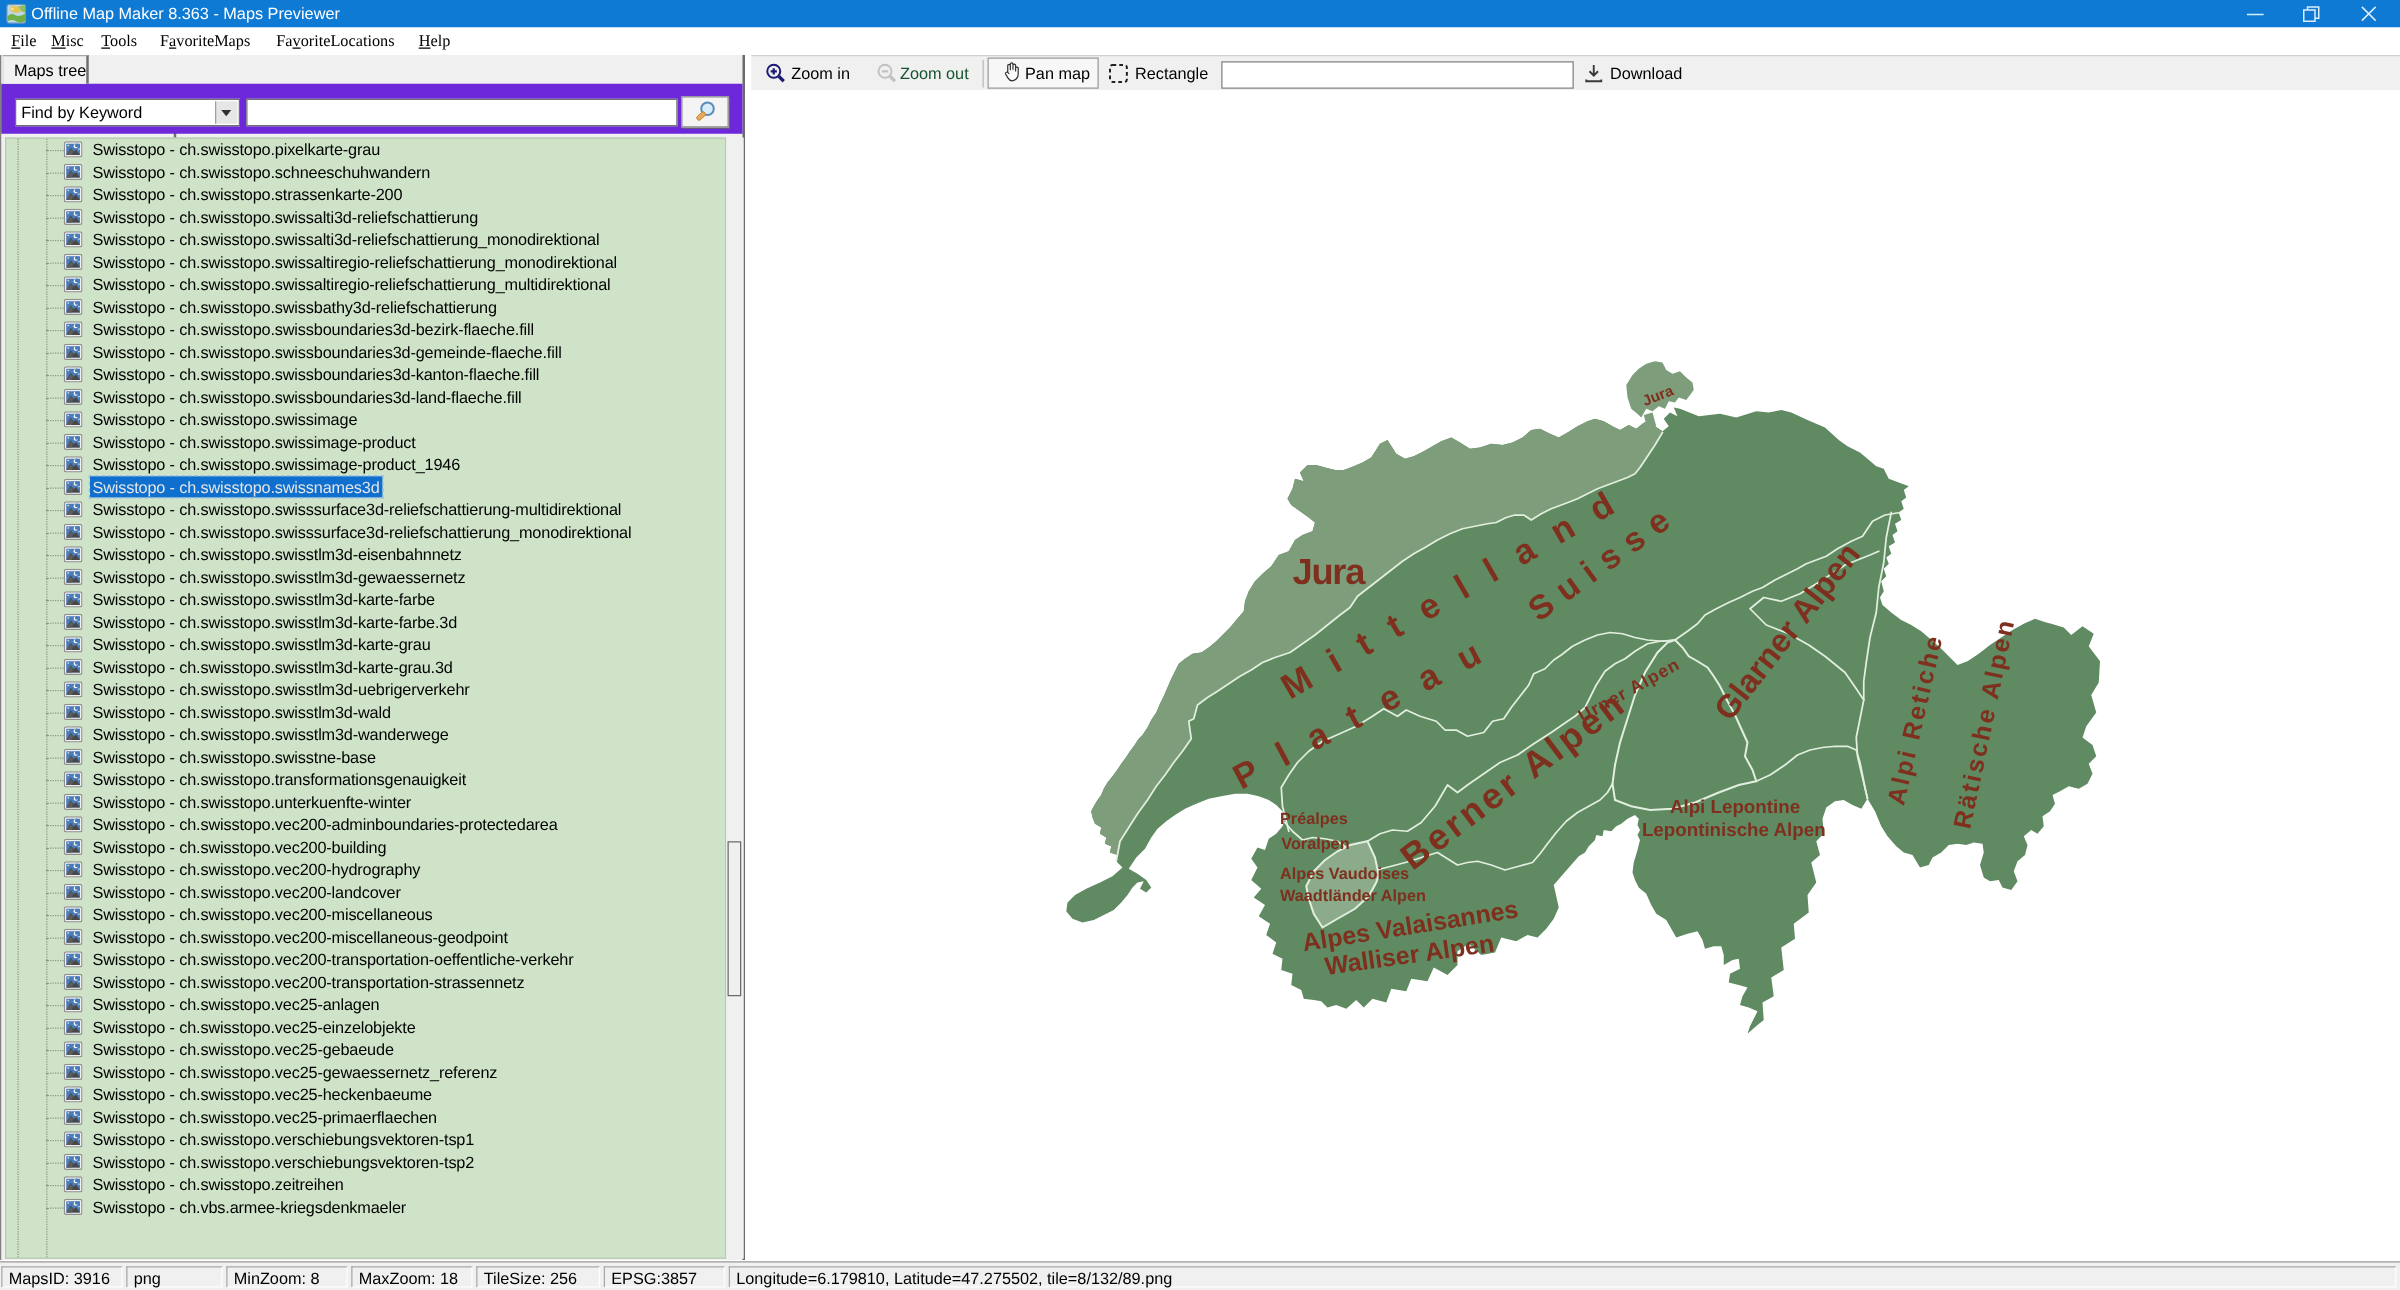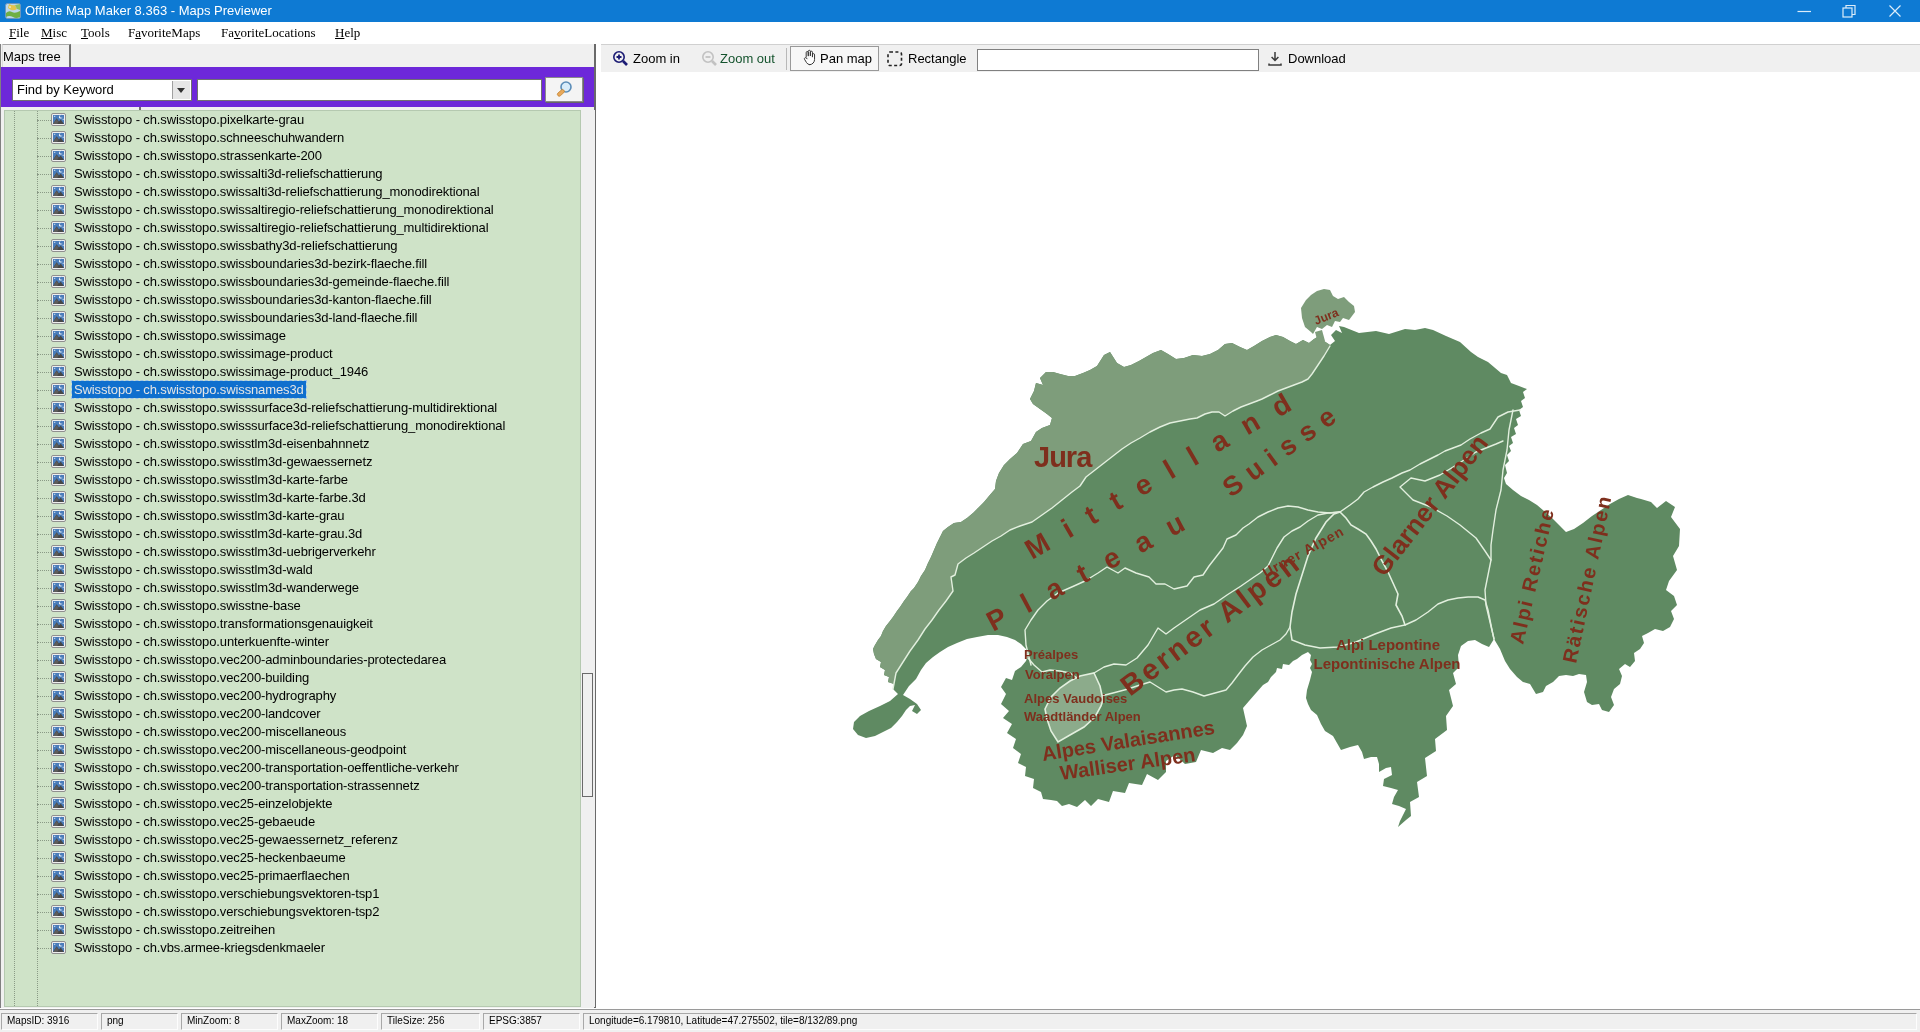--- a/index.html
+++ b/index.html
@@ -1,20 +1,20 @@
 <!DOCTYPE html>
 <html><head><meta charset="utf-8"><style>
 * { margin:0; padding:0; box-sizing:border-box; }
 html,body { width:1920px; height:1032px; overflow:hidden; font-family:"Liberation Sans",sans-serif; background:#fff; -webkit-font-smoothing:antialiased; }
 #titlebar { position:absolute; left:0; top:0; width:1920px; height:22px; background:#0e7ad3; color:#fff; }
 #titlebar .txt { position:absolute; left:25px; top:3px; font-size:13px; }
 #menubar { position:absolute; left:0; top:22px; width:1920px; height:22px; background:#fff; font-size:13px; color:#000; }
 #menubar span.mi { position:absolute; top:3px;font-family:Liberation Serif, serif; }
 #leftpanel { position:absolute; left:0; top:44px; width:596px; height:964px; background:#f0f0f0; border-left:1px solid #808080; border-right:2px solid #6a6a6a; }
-.tab { position:absolute; font-size:13px; text-align:left; }
+.tab { position:absolute; font-size:13px; text-align:right; }
 #tab1 { left:1px; top:0px; width:69px; height:23px; background:#f1f1f1; border-top:1px solid #a8a8a8; border-left:1px solid #dcdcdc; border-right:2px solid #6f6f6f; padding-top:4px; z-index:2; }
 #tab2 { left:73px; top:2px; width:67px; height:21px; background:#f1f1f1; border-top:1px solid #c9c9c9; border-right:2px solid #6f6f6f; padding-top:14px;margin-top:48px; }
 #tabline { position:absolute; left:0; top:23px; width:593px; height:1px; background:#e8e8e8; }
 #searchrow { position:absolute; left:0; top:23px; width:593px; height:40px; background:#6d28d9; }
 #combo { position:absolute; left:11px; top:12px; width:180px; height:22px; background:#fff; border:1px solid #707070; font-size:13px; padding:2px 0 0 4px; }
 #combo .btn { position:absolute; right:1px; top:1px; width:18px; height:18px; background:#e6e6e6; border-left:1px solid #a0a0a0; }
 #combo .arr { position:absolute; right:6px; top:8px; width:0; height:0; border-left:4px solid transparent; border-right:4px solid transparent; border-top:5px solid #303030; }
 #searchbox { position:absolute; left:196px; top:12px; width:345px; height:22px; background:#fff; border:1px solid #707070; }
 #searchbtn { position:absolute; left:544px; top:10px; width:38px; height:25px; background:#f4f4f4; border:1px solid #8a8a8a; box-shadow:1px 1px 0 #666; }
 #tree { position:absolute; left:3px; top:66px; width:577px; height:897px; background:#cfe3c8; overflow:hidden; border:1px solid #b5c9b0; }
@@ -23,21 +23,21 @@
 .tr .tc { position:absolute; left:32px; top:9px; width:14px; border-top:1px dotted #8a9a86; }
 .tr .tt { position:absolute; left:67px; top:0px; font-size:13px; letter-spacing:-0.12px; color:#000; padding:1px 2px; }
 .tr .tt.sel { background:#0f6fce; color:#e5e5e5; outline:1px dashed #9fc4ea; }
 #vline1 { position:absolute; left:9px; top:0; width:1px; height:899px; border-left:1px dotted #8a9a86; }
 #vline2 { position:absolute; left:32px; top:0; width:1px; height:899px; border-left:1px dotted #8a9a86; }
 #scroll { position:absolute; left:580px; top:66px; width:14px; height:897px; background:#f0f0f0; }
 #thumb { position:absolute; left:1px; top:563px; width:11px; height:124px; background:#f0f0f0; border:1px solid #6a6a6a; }
 #toolbar { position:absolute; left:601px; top:44px; width:1319px; height:28px; background:#f0f0f0; border-top:1px solid #d0d0d0; }
 #toolbar .tb { position:absolute; top:6px; font-size:13px; color:#000; }
 #map { position:absolute; left:596px; top:72px; }
-#statusbar { position:absolute; left:0; top:1009px; width:1920px; height:23px; background:#f0f0f0; border-top:1px solid #9a9a9a; font-size:10px; }
+#statusbar { position:absolute; left:0; top:1009px; width:1920px; height:23px; background:#f0f0f0; border-top:1px solid #9a9a9a; font-size:13px; }
 .sb { position:absolute; top:3px; height:17px; border:1px solid; border-color:#a8a8a8 #fdfdfd #fdfdfd #a8a8a8; padding:1px 0 0 5px; color:#000; }
 u { text-decoration:underline; }
 </style></head>
 <body>
 <div id="titlebar">
  <svg width="16" height="16" style="position:absolute;left:5px;top:3px" viewBox="0 0 16 16">
       <rect x="0.5" y="0.5" width="15" height="15" rx="2" fill="#bcd6ec" stroke="#6d96bd"></rect>
       <path d="M1 10 Q4 7 7 9 Q10 11 15 8 L15 14 Q11 16 8 14 Q4 12 1 14 Z" fill="#6faf45"></path>
       <path d="M4 1 Q8 3 10 2 L12 6 Q9 8 6 7 L3 5 Z" fill="#e3c44e"></path>
       <path d="M10 2 L15 1 L15 7 L12 6 Z" fill="#8cc063"></path>
@@ -564,20 +564,33 @@
         <svg class="ti" width="15" height="13" viewBox="0 0 15 13">
           <rect x="0.5" y="0.5" width="14" height="12" rx="1.5" fill="#efefef" stroke="#8f8f8f"></rect>
           <rect x="2" y="2" width="11" height="9" fill="#4a7cba"></rect>
           <circle cx="9.6" cy="3.9" r="1.7" fill="#ffffff"></circle>
           <circle cx="10.4" cy="3.3" r="1.5" fill="#4a7cba"></circle>
           <path d="M3.4 2.8 l0.5 1.2 M2.9 3.5 l1.4 -0.3 M12 5.8 l0.4 1 M11.6 6.4 l1.2 -0.2" stroke="#e8f2fb" stroke-width="0.55"></path>
           <path d="M2 11 L5.6 5.2 L8 8.4 L9.7 6.5 L13 11 Z" fill="#474747"></path>
           <path d="M2 11 L5.6 6 L7.6 8.8 L6.2 11 Z" fill="#5c5c5c"></path>
         </svg>
         <span class="tt">Swisstopo - ch.swisstopo.vec200-transportation-strassennetz</span>
+      </div>
+<div class="tr">
+        <span class="tc"></span>
+        <svg class="ti" width="15" height="13" viewBox="0 0 15 13">
+          <rect x="0.5" y="0.5" width="14" height="12" rx="1.5" fill="#efefef" stroke="#8f8f8f"></rect>
+          <rect x="2" y="2" width="11" height="9" fill="#4a7cba"></rect>
+          <circle cx="9.6" cy="3.9" r="1.7" fill="#ffffff"></circle>
+          <circle cx="10.4" cy="3.3" r="1.5" fill="#4a7cba"></circle>
+          <path d="M3.4 2.8 l0.5 1.2 M2.9 3.5 l1.4 -0.3 M12 5.8 l0.4 1 M11.6 6.4 l1.2 -0.2" stroke="#e8f2fb" stroke-width="0.55"></path>
+          <path d="M2 11 L5.6 5.2 L8 8.4 L9.7 6.5 L13 11 Z" fill="#474747"></path>
+          <path d="M2 11 L5.6 6 L7.6 8.8 L6.2 11 Z" fill="#5c5c5c"></path>
+        </svg>
+        <span class="tt">Swisstopo - ch.swisstopo.vec25-anlagen</span>
       </div>
 <div class="tr">
         <span class="tc"></span>
         <svg class="ti" width="15" height="13" viewBox="0 0 15 13">
           <rect x="0.5" y="0.5" width="14" height="12" rx="1.5" fill="#efefef" stroke="#8f8f8f"></rect>
           <rect x="2" y="2" width="11" height="9" fill="#4a7cba"></rect>
           <circle cx="9.6" cy="3.9" r="1.7" fill="#ffffff"></circle>
           <circle cx="10.4" cy="3.3" r="1.5" fill="#4a7cba"></circle>
           <path d="M3.4 2.8 l0.5 1.2 M2.9 3.5 l1.4 -0.3 M12 5.8 l0.4 1 M11.6 6.4 l1.2 -0.2" stroke="#e8f2fb" stroke-width="0.55"></path>
           <path d="M2 11 L5.6 5.2 L8 8.4 L9.7 6.5 L13 11 Z" fill="#474747"></path>

